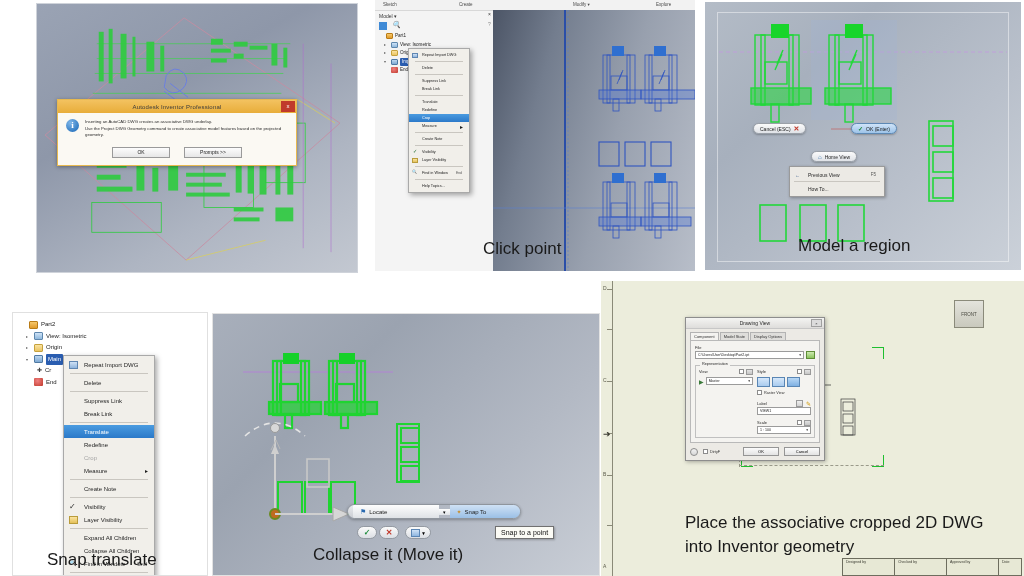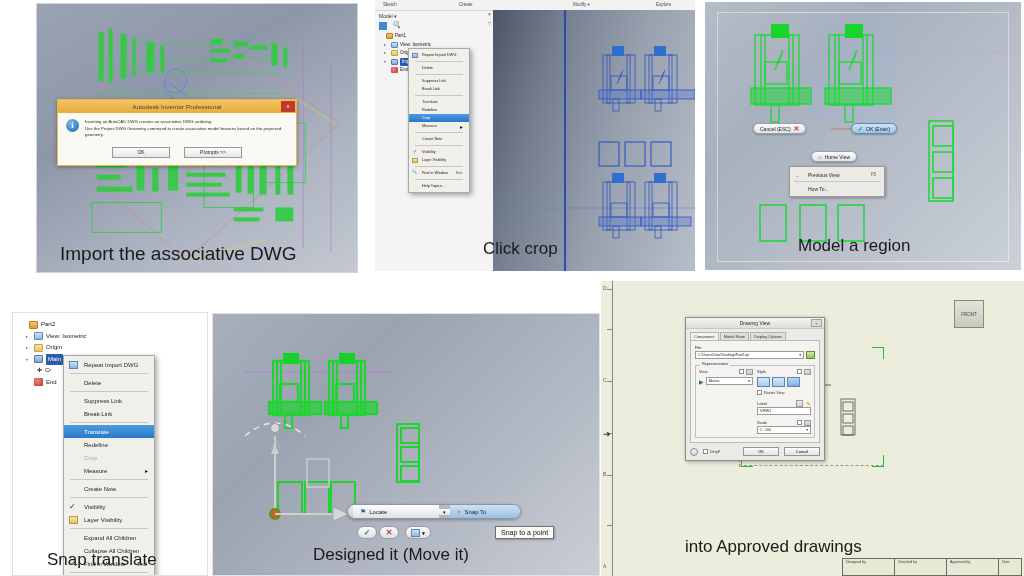--- a/index.html
+++ b/index.html
@@ -300,21 +300,20 @@
           <div class="msg">Inserting an AutoCAD DWG creates an associative DWG underlay.</div>
           <div class="msg">Use the Project DWG Geometry command to create associative model features based on the projected geometry.</div>
         </div>
       </div>
       <div class="btns">
         <button>OK</button>
         <button>Prompts &gt;&gt;</button>
       </div>
     </div>
   </div>
-  <div class="caption" id="p1cap">Import the associative DWG</div>
 
   <div class="panel" id="p2">
     <div class="ribbon">
       <span style="left:8px">Sketch</span>
       <span style="left:84px">Create</span>
       <span style="left:198px">Modify ▾</span>
       <span style="left:281px">Explore</span>
     </div>
     <div class="modelbar">Model ▾</div>
     <div class="brtools">
@@ -452,21 +451,21 @@
           <rect x="156" y="172" width="3" height="48"></rect>
             <rect x="176" y="172" width="3" height="48"></rect>
           <rect x="160" y="193" width="16" height="14"></rect>
           <rect x="148" y="207" width="50" height="9" fill="#4a72d6" fill-opacity="0.35"></rect>
           <rect x="162" y="216" width="6" height="12"></rect>
         </g>
         <rect x="161" y="163" width="12" height="10" fill="#2f6fd0"></rect>
       </svg>
     </div>
   </div>
-  <div class="caption" id="p2cap">Click crop</div>
+  <div class="caption" id="p2cap">Click point</div>
 
   <div class="panel" id="p3">
     <div class="inner"></div>
     <svg style="position:absolute;left:0;top:0" viewBox="0 0 316 268" width="316" height="268">
       <line x1="14" y1="50" x2="302" y2="50" stroke="#c39ae0" stroke-width="0.8" stroke-dasharray="4 3"></line>
       <rect x="106" y="18" width="86" height="100" fill="#9fb3d8" fill-opacity="0.25"></rect>
       <g stroke="#22d83a" stroke-width="1.4" fill="none">
         <rect x="50" y="33" width="44" height="70"></rect>
         <rect x="56" y="33" width="4" height="70"></rect>
           <rect x="84" y="33" width="4" height="70"></rect>
@@ -682,21 +681,21 @@
     <div class="roundbtn" style="left:166px; top:212px;">
       <span style="color:#c0392b">✕</span>
     </div>
     <div class="roundbtn" style="left:192px; top:212px; width:26px;">
       <span style="display:inline-block;width:9px;height:8px;background:linear-gradient(#cfe2f6,#8fb6e0);border:1px solid #5c86b4"></span>
       <span style="font-size:5px;margin-left:2px">▾</span>
     </div>
 
     <div class="tooltip" style="left:282px; top:212px;">Snap to a point</div>
   </div>
-  <div class="caption" id="p5cap">Designed it (Move it)</div>
+  <div class="caption" id="p5cap">Collapse it (Move it)</div>
 
   <div class="panel" id="p6">
     <div class="sheetborder"></div>
     <div class="ruletick" style="top:8px"></div>
     <div class="ruleltr" style="top:4px">D</div>
     <div class="ruletick" style="top:48px"></div>
     <div class="ruletick" style="top:100px"></div>
     <div class="ruleltr" style="top:96px">C</div>
     <div class="ruletick" style="top:152px"></div>
     <div class="ruleltr" style="top:190px">B</div>
@@ -845,15 +844,16 @@
       </div>
     </div>
 
     <div class="titleblock">
       <div>Designed by</div>
       <div>Checked by</div>
       <div>Approved by</div>
       <div>Date</div>
     </div>
   </div>
-  <div class="caption" id="p6cap2">into Approved drawings</div>
+  <div class="caption" id="p6cap1">Place the associative cropped 2D DWG</div>
+  <div class="caption" id="p6cap2">into Inventor geometry</div>
 
 </div>
 
 </body></html>

